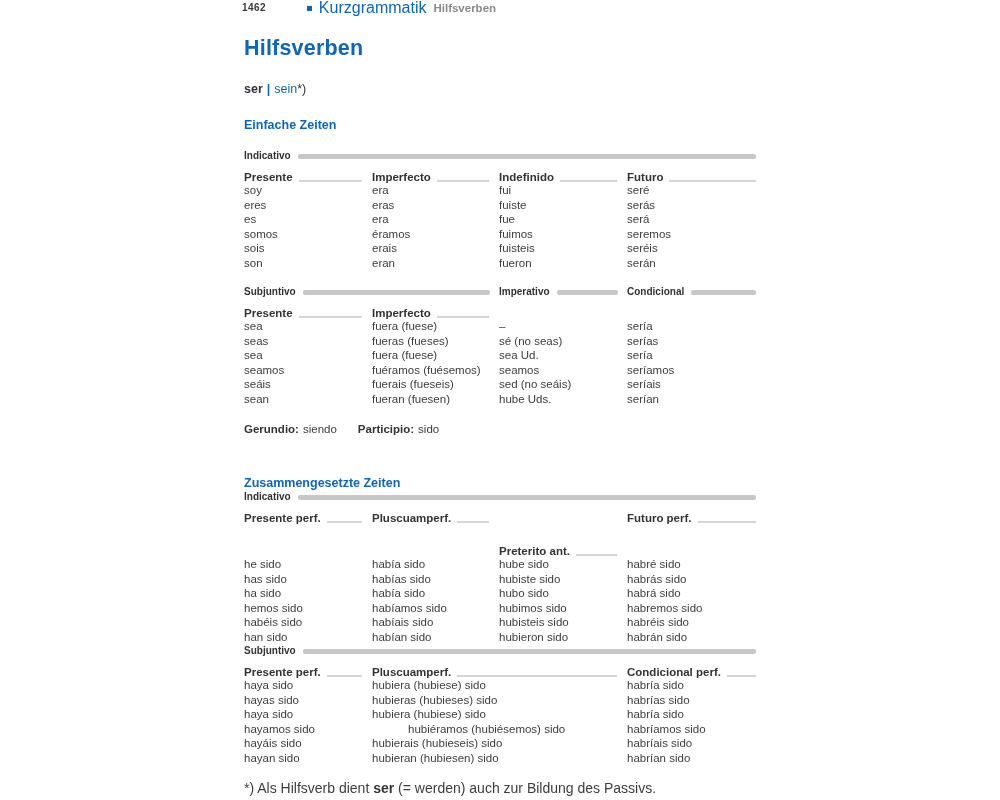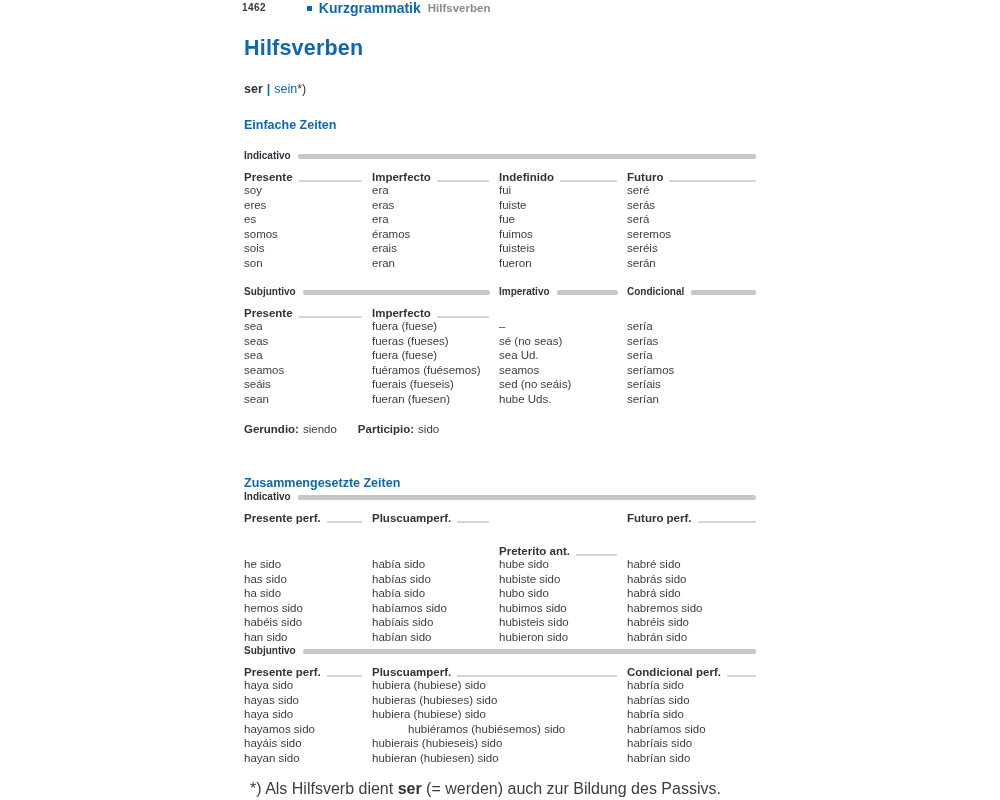--- a/index.html
+++ b/index.html
@@ -7,21 +7,21 @@
     width:1000px;height:800px;background:#ffffff;
     font-family:"Liberation Sans", sans-serif;
     overflow:hidden;position:relative;
   }
   .page{position:absolute;left:244px;top:0;width:512px;height:800px;}
 
   
   .running-header{position:absolute;left:-2px;top:1px;display:flex;align-items:center;height:13px;}
   .pagenum{font-size:10px;font-weight:bold;color:#3a3a3a;letter-spacing:.4px;}
   .bullet{width:5px;height:5px;background:#0f67b1;margin-left:41px;margin-right:7px;margin-top:1px;}
-  .chapter{font-size:14px;font-weight:bold;color:#0f67b1;}
+  .chapter{font-size:16px;font-weight:normal;color:#0f67b1;}
   .sectionname{font-size:11.5px;font-weight:600;color:#8a8a8a;margin-left:7px;}
 
   
   .title{position:absolute;left:0;top:36px;margin:0;font-size:21.5px;font-weight:bold;color:#0f67b1;letter-spacing:.2px;}
   .lemma{position:absolute;left:0;top:82px;font-size:12.5px;color:#333;}
   .lemma .hw{font-weight:bold;color:#2e3240;}
   .lemma .sep{color:#0f67b1;font-weight:bold;padding:0 4px;}
   .lemma .tr{color:#0f67b1;}
   .lemma .fn{color:#333;}
   .blue-heading{position:absolute;left:0;font-size:12.5px;font-weight:bold;color:#0f67b1;}
@@ -45,21 +45,21 @@
   .leader{flex:1;border-bottom:2px solid #d6d4d4;margin-left:6px;margin-bottom:1px;}
   .hcell:not(.last) .leader{margin-right:10px;}
   .data-row{height:14.5px;}
   .cell{font-size:11.5px;color:#3d3d3d;line-height:14.6px;white-space:nowrap;}
 
   
   .nonfinite{position:absolute;left:0;top:423px;font-size:11.5px;color:#3d3d3d;}
   .nonfinite .b{font-weight:bold;color:#333;}
   .nonfinite .grp2{margin-left:21px;}
   .nonfinite .val{margin-left:4px;}
-  .footnote{position:absolute;left:6px;top:780px;font-size:16px;color:#3d3d3d;}
+  .footnote{position:absolute;left:0;top:780px;font-size:14px;color:#3d3d3d;}
   .footnote .b{font-weight:bold;color:#333;}
 </style>
 </head>
 <body>
 
 <div class="page">
 
   <div class="running-header">
     <span class="pagenum">1462</span>
     <span class="bullet"></span>

